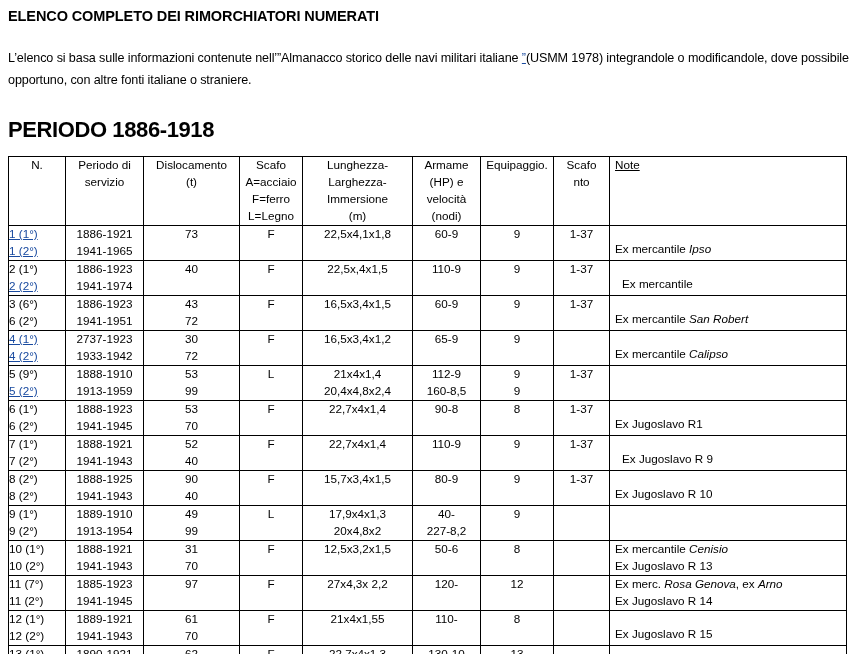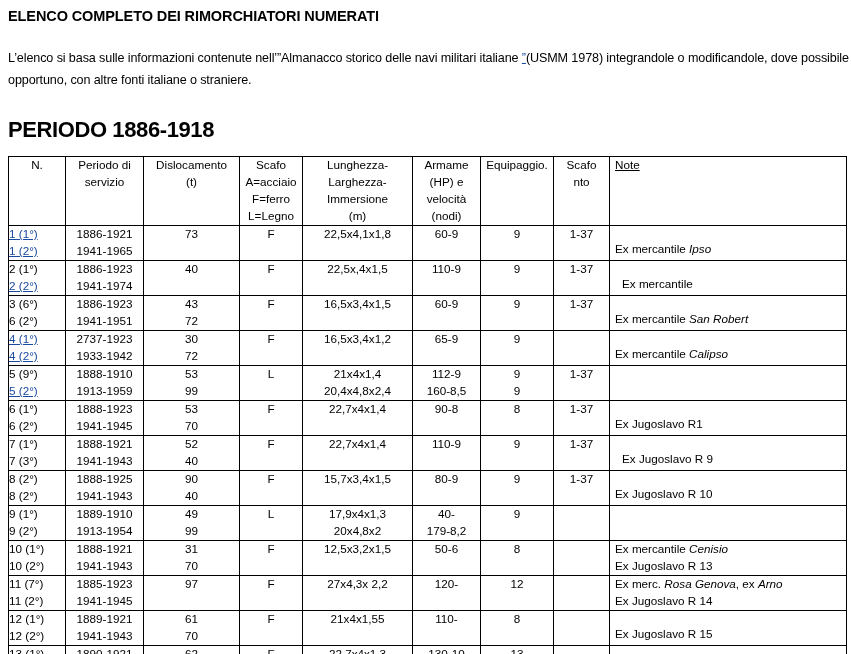--- a/index.html
+++ b/index.html
@@ -416,21 +416,21 @@
             <span class="ln"></span>
           </td>
           <td class="col-note">
             <span class="ln"></span>
             <span class="ln">Ex Jugoslavo R1</span>
           </td>
         </tr>
         <tr>
           <td class="col-n">
             <span class="ln">7 (1°)</span>
-            <span class="ln">7 (3°)</span>
+            <span class="ln">7 (2°)</span>
           </td>
           <td>
             <span class="ln">1888-1921</span>
             <span class="ln">1941-1943</span>
           </td>
           <td>
             <span class="ln">52</span>
             <span class="ln">40</span>
           </td>
           <td>
@@ -512,21 +512,21 @@
           <td>
             <span class="ln">L</span>
             <span class="ln"></span>
           </td>
           <td>
             <span class="ln">17,9x4x1,3</span>
             <span class="ln">20x4,8x2</span>
           </td>
           <td>
             <span class="ln">40-</span>
-            <span class="ln">179-8,2</span>
+            <span class="ln">227-8,2</span>
           </td>
           <td>
             <span class="ln">9</span>
             <span class="ln"></span>
           </td>
           <td>
             <span class="ln"></span>
             <span class="ln"></span>
           </td>
           <td class="col-note">

